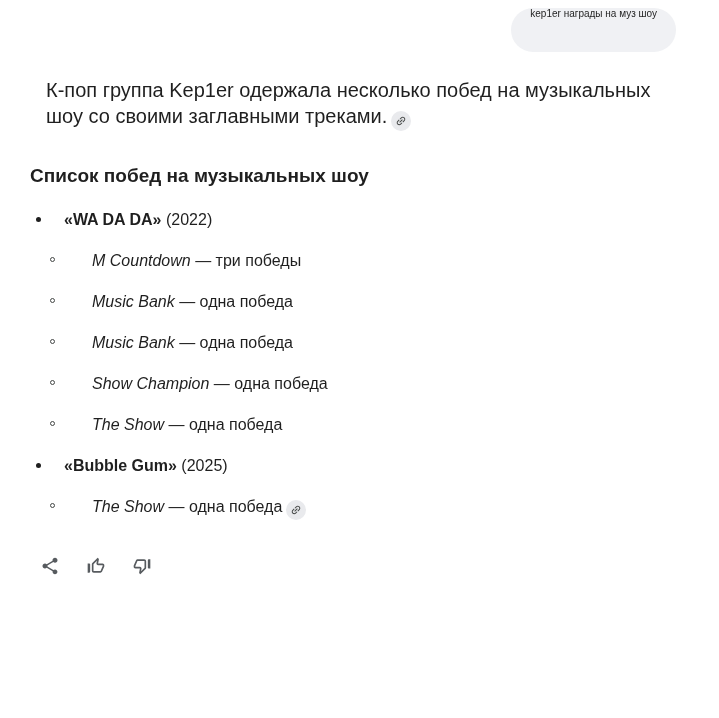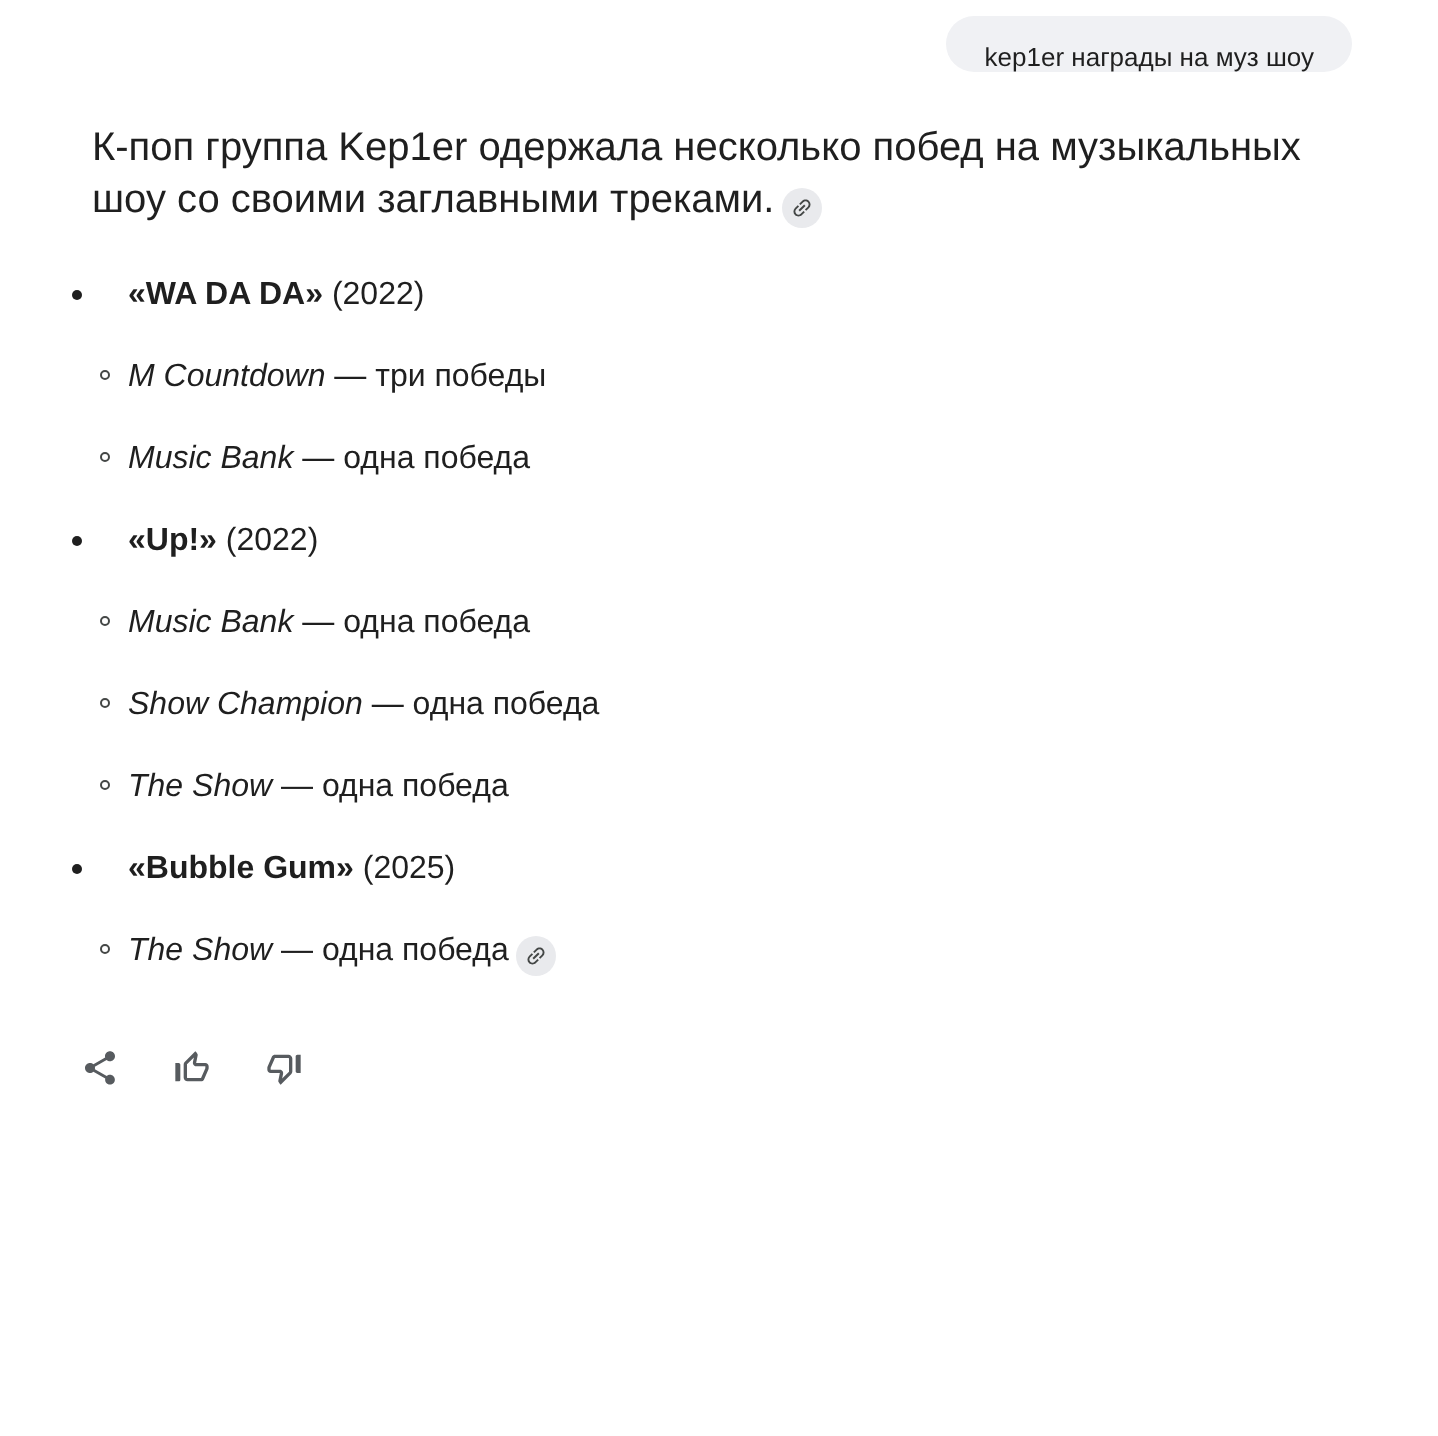--- a/index.html
+++ b/index.html
@@ -15,25 +15,25 @@
   
   .user-row {
     display: flex;
     justify-content: flex-end;
     padding-top: 8px;
     padding-right: 43px;
   }
   .user-bubble {
     background: #f0f1f4;
     border-radius: 22px;
-    height: 28px;
+    height: 44px;
     display: flex;
-    align-items: flex-end;
+    align-items: flex-start;
     padding: 0 19px;
-    font-size: 13px;
+    font-size: 10px;
     color: #1f1f1f;
   }
 
   
   .intro {
     margin: 25px 30px 0 46px;
     max-width: 632px;
     font-size: 20px;
     line-height: 26px;
     color: #1f1f1f;
@@ -65,21 +65,21 @@
 
   
   .wins-list { margin-top: 25px; }
   .row {
     position: relative;
     font-size: 16px;
     line-height: 17px;
     margin-bottom: 24px;
   }
   .row.song { padding-left: 64px; }
-  .row.win  { padding-left: 64px; }
+  .row.win  { padding-left: 92px; }
   .bullet-dot {
     position: absolute;
     left: 36px; top: 6px;
     width: 5px; height: 5px;
     border-radius: 50%;
     background: #1f1f1f;
   }
   .bullet-circle {
     position: absolute;
     left: 50px; top: 5px;
@@ -117,44 +117,40 @@
       <span>kep1er награды на муз шоу</span>
     </div>
   </div>
 
   <p class="intro"><span>К-поп группа Kep1er одержала несколько побед на музыкальных шоу со своими заглавными треками.</span><span class="chip">
         <svg viewBox="0 0 24 24">
           <path d="M3.9 12c0-1.71 1.39-3.1 3.1-3.1h4V7H7c-2.76 0-5 2.24-5 5s2.24 5 5 5h4v-1.9H7c-1.71 0-3.1-1.39-3.1-3.1zM8 13h8v-2H8v2zm9-6h-4v1.9h4c1.71 0 3.1 1.39 3.1 3.1s-1.39 3.1-3.1 3.1h-4V17h4c2.76 0 5-2.24 5-5s-2.24-5-5-5z"></path>
         </svg>
       </span></p>
 
+  <h2 class="heading">Список побед на музыкальных шоу</h2>
 
   <div class="wins-list">
 
     <div class="row song">
       <span class="bullet-dot"></span>
       <span class="song-title">«WA DA DA»</span>
       <span>(2022)</span>
     </div>
     <div class="row win">
       <span class="bullet-circle"></span>
       <span class="show-name">M Countdown</span>
       <span>— три победы</span>
     </div>
     <div class="row win">
       <span class="bullet-circle"></span>
       <span class="show-name">Music Bank</span>
       <span>— одна победа</span>
     </div>
 
-    <div class="row song">
-      <span class="bullet-dot"></span>
-      <span class="song-title">«Up!»</span>
-      <span>(2022)</span>
-    </div>
     <div class="row win">
       <span class="bullet-circle"></span>
       <span class="show-name">Music Bank</span>
       <span>— одна победа</span>
     </div>
 
     <div class="row win">
       <span class="bullet-circle"></span>
       <span class="show-name">Show Champion</span>
       <span>— одна победа</span>

